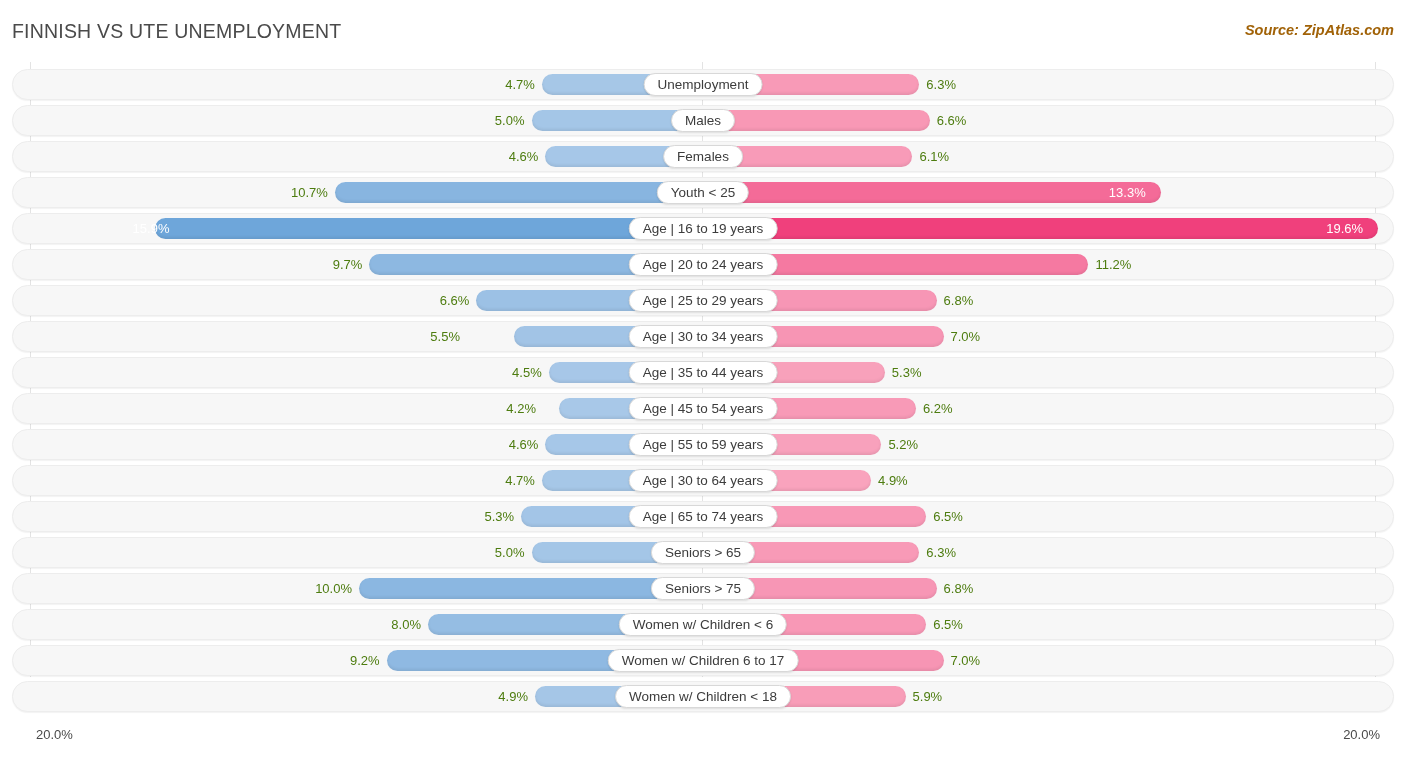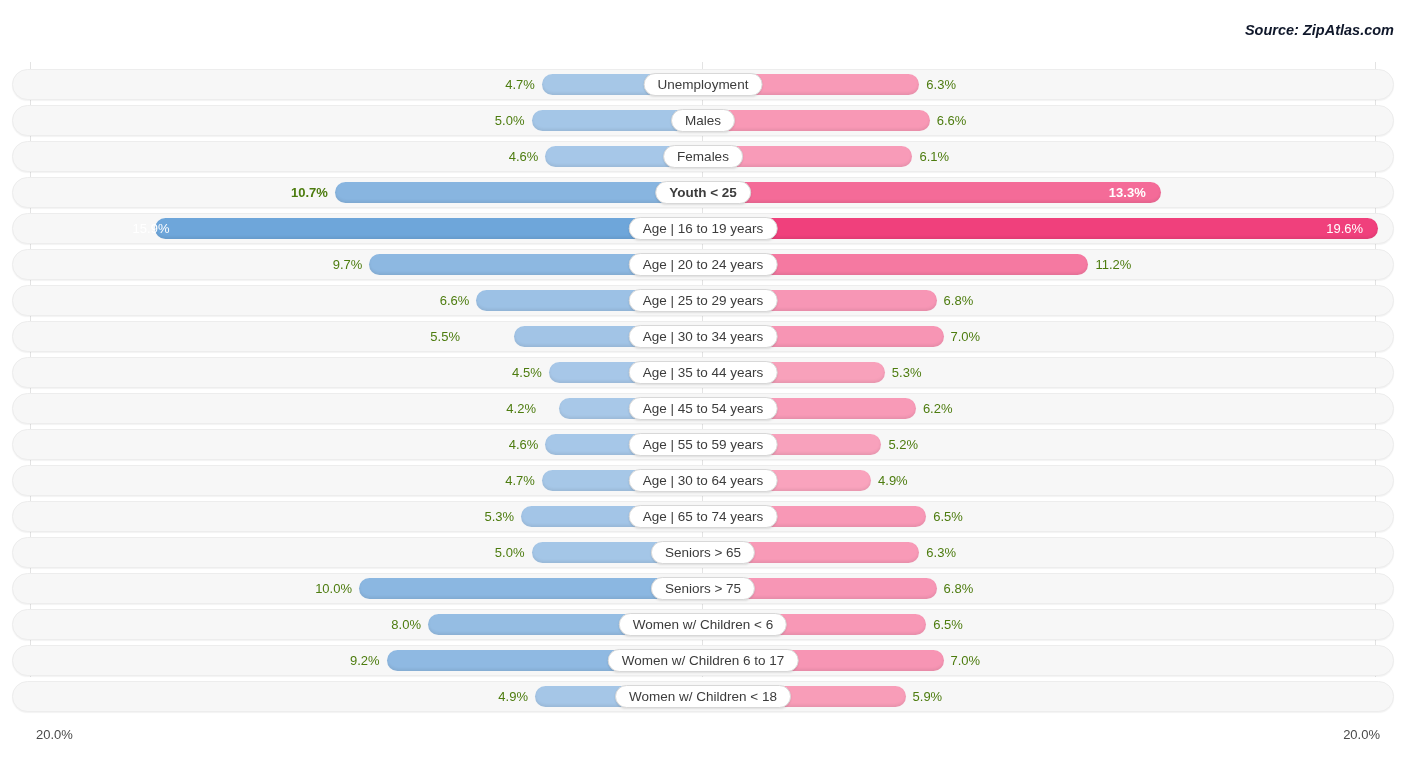--- a/index.html
+++ b/index.html
@@ -13,21 +13,21 @@
   }
   
   #header{position:absolute;left:0;top:0;width:1406px;height:62px;}
   #chart-title{
     position:absolute;left:12px;top:20px;
     font-size:19.5px;font-weight:400;color:#4a4a4a;
     letter-spacing:.2px;white-space:nowrap;
   }
   #source-label{
     position:absolute;right:12px;top:22px;
-    font-size:14.5px;font-style:italic;font-weight:bold;color:#0f172a;
+    font-size:14.5px;font-style:italic;font-weight:bold;color:#a16207;
     white-space:nowrap;
   }
   
   #plot{position:absolute;left:0;top:62px;width:1406px;height:655px;}
   .gridline{position:absolute;top:0;bottom:40px;width:1px;background:#e3e3e3;}
   #grid-left{left:30px;}
   #grid-right{left:1375px;}
   #grid-center{left:702px;}
 
   .row{
@@ -88,20 +88,21 @@
     display:flex;justify-content:center;align-items:center;gap:22px;
   }
   .legend-item{display:flex;align-items:center;gap:7px;}
   .swatch{width:12px;height:17px;border-radius:1px;display:inline-block;}
   .legend-text{font-size:13.5px;color:#3c3c3c;}
 </style>
 </head>
 <body>
 
 <div id="header">
+  <div id="chart-title">FINNISH VS UTE UNEMPLOYMENT</div>
   <div id="source-label">Source: ZipAtlas.com</div>
 </div>
 
 <div id="plot">
   <div class="gridline" id="grid-left"></div>
   <div class="gridline" id="grid-center"></div>
   <div class="gridline" id="grid-right"></div>
   <div id="rows">
       <div class="row" style="top: 7px;">
         <div class="track"></div>
@@ -120,21 +121,21 @@
         <div class="center-label">Males</div>
       </div>
       <div class="row" style="top: 79px;">
         <div class="track"></div>
         <div class="bar left cap" style="width: 158.7px; background: rgb(166, 199, 232);"></div>
         <div class="bar right cap" style="width: 210.45px; background: rgb(248, 155, 184);"></div>
         <div class="val left-out" style="right: 855.7px;">4.6%</div>
         <div class="val right-out" style="left: 907.45px;">6.1%</div>
         <div class="center-label">Females</div>
       </div>
-      <div class="row" style="top: 115px; font-weight: bold;">
+      <div class="row" style="top: 115px;">
         <div class="track"></div>
         <div class="bar left cap" style="width: 369.15px; background: rgb(136, 181, 224);"></div>
         <div class="bar right cap" style="width: 458.85px; background: rgb(244, 107, 152);"></div>
         <div class="val left-out" style="right: 1066.15px;">10.7%</div>
         <div class="val inside" style="left: 1096.85px;">13.3%</div>
         <div class="center-label">Youth &lt; 25</div>
       </div>
       <div class="row" style="top: 151px;">
         <div class="track"></div>
         <div class="bar left cap" style="width: 548.55px; background: rgb(110, 166, 218);"></div>

